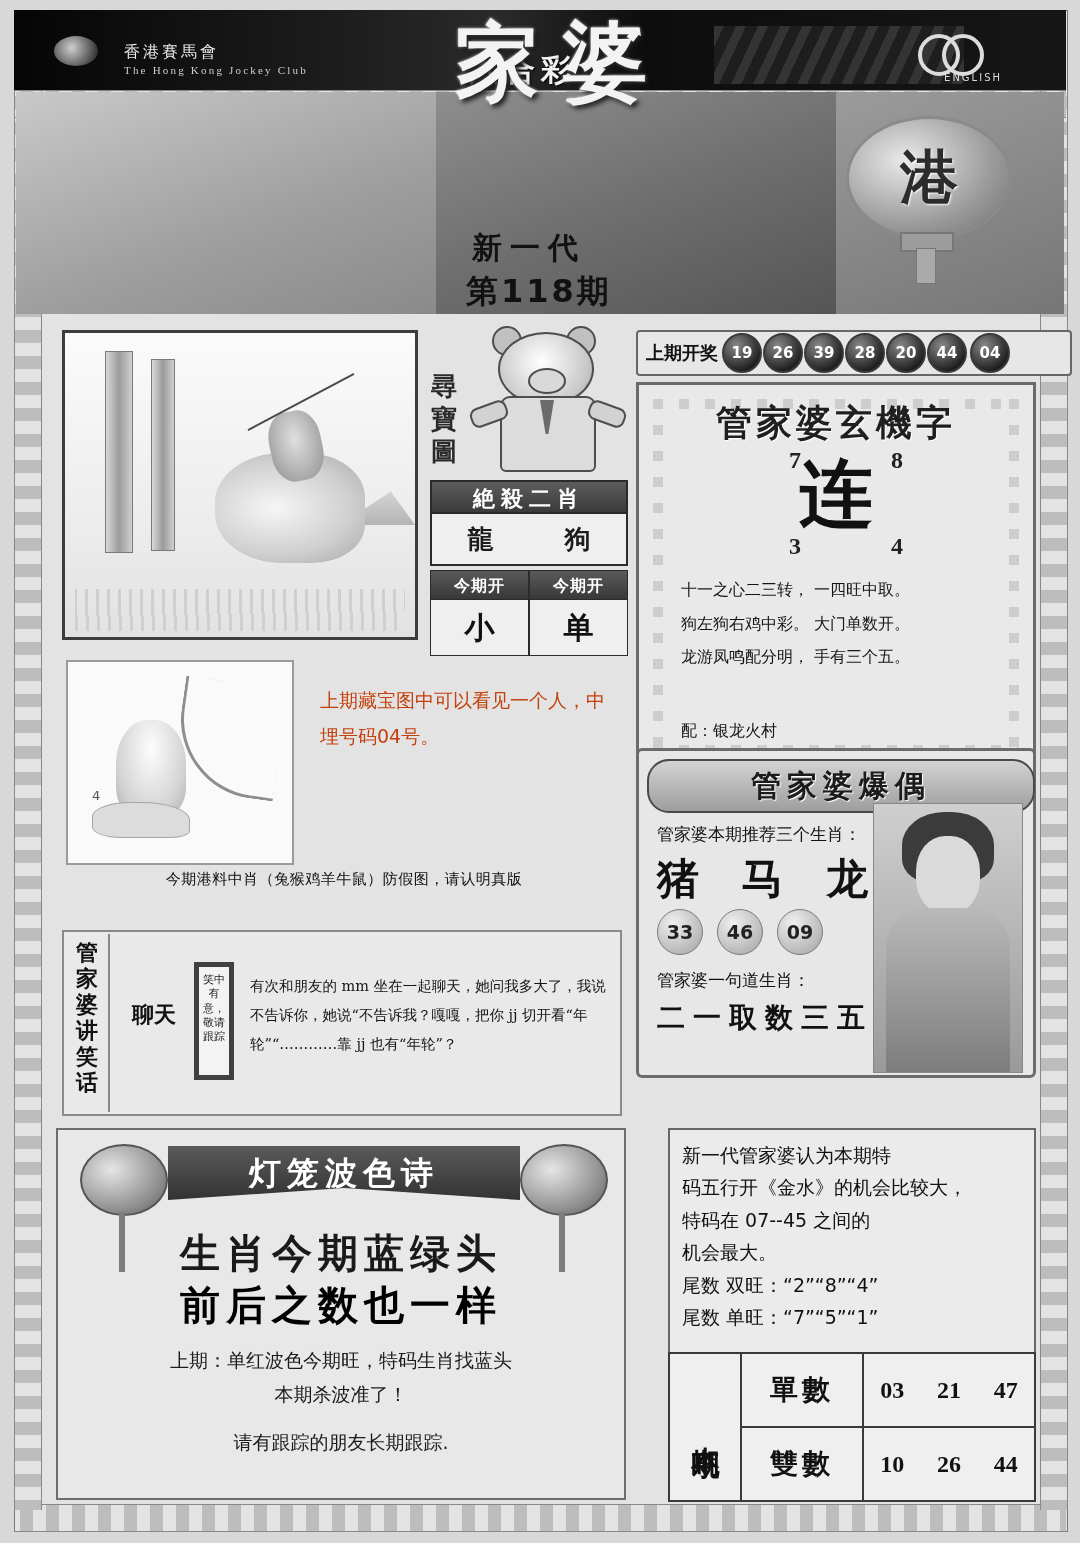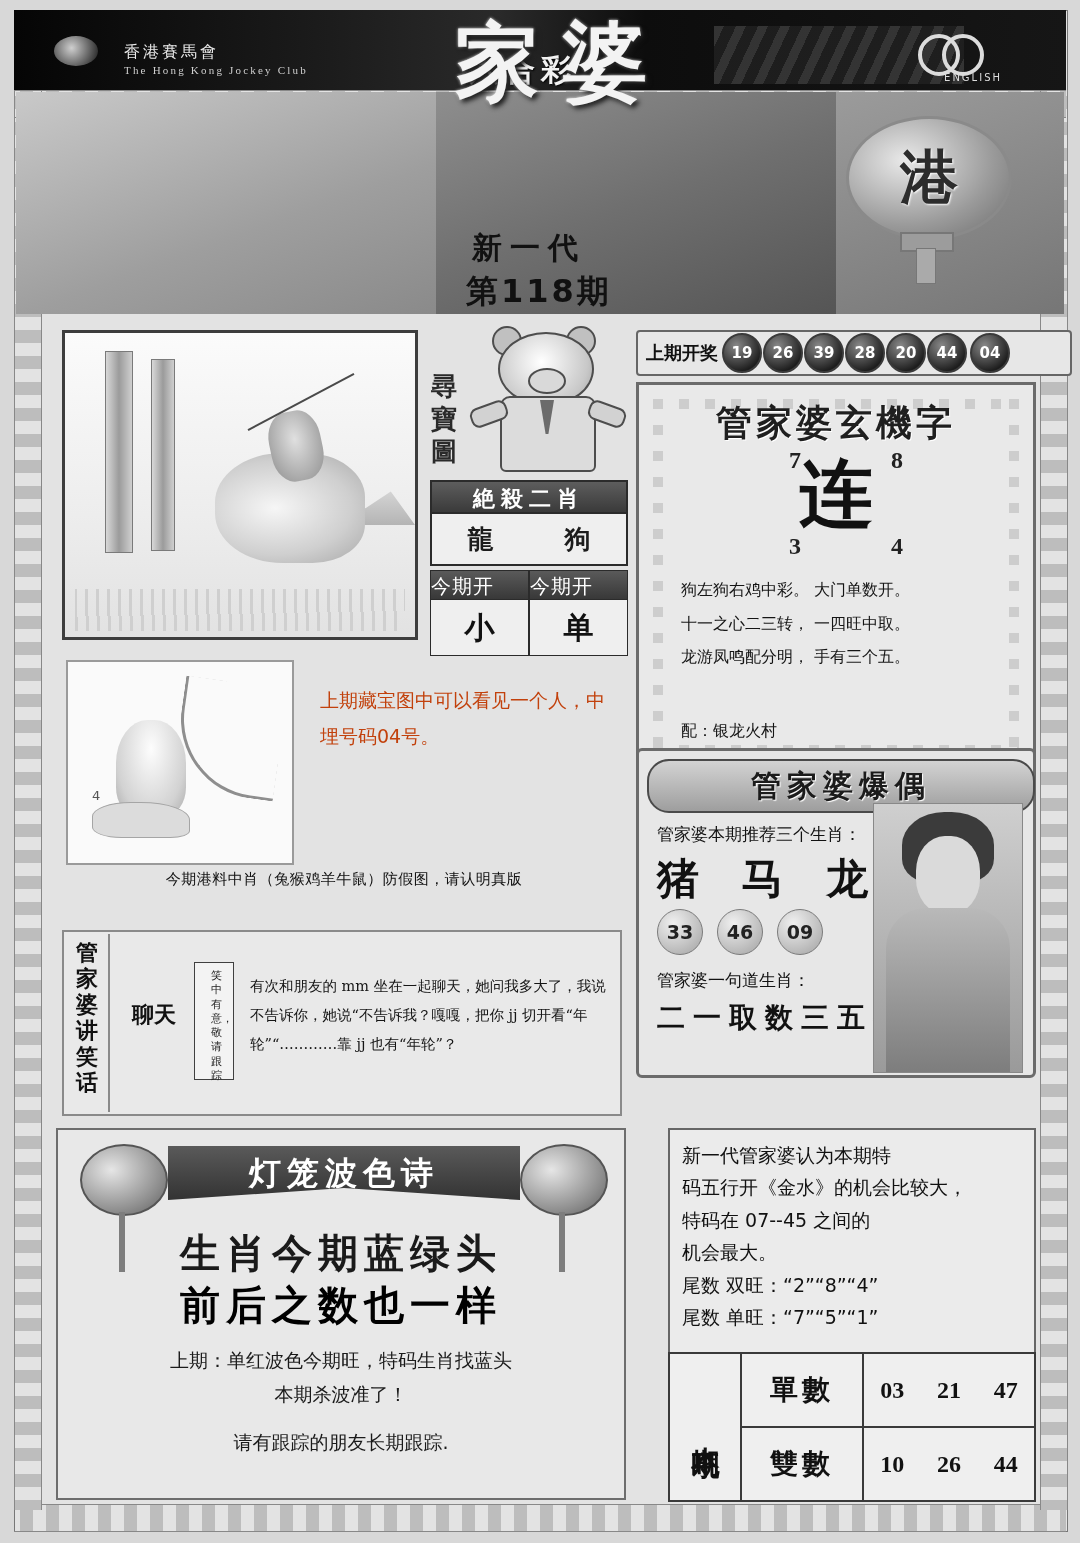--- a/index.html
+++ b/index.html
@@ -95,22 +95,22 @@
   .pig-arm{position:absolute;top:78px;width:34px;height:16px;background:#d2d2d2;border:2px solid #4d4d4d;border-radius:8px;}
   .pig-arm.l{left:0;transform:rotate(-20deg);}
   .pig-arm.r{left:118px;transform:rotate(20deg);}
 
   
   .jue-title{left:430px;top:480px;width:198px;height:34px;background:linear-gradient(180deg,#5d5d5d,#3a3a3a);
     color:#fff;font-size:22px;font-weight:bold;letter-spacing:6px;text-align:center;line-height:34px;border:2px solid #2b2b2b;}
   .jue-body{left:430px;top:514px;width:198px;height:52px;border:2px solid #2b2b2b;border-top:none;background:#efefef;
     display:flex;align-items:center;justify-content:space-around;font-size:26px;font-weight:bold;color:#1c1c1c;}
   .jq-head{left:430px;top:570px;width:198px;height:30px;display:flex;}
-  .jq-head div{flex:1;background:linear-gradient(180deg,#5a5a5a,#383838);color:#fff;font-size:20px;
-    text-align:left;line-height:30px;border:1px solid #2b2b2b;letter-spacing:1px;}
+  .jq-head div{flex:1;background:linear-gradient(180deg,#5a5a5a,#383838);color:#fff;font-size:16px;
+    text-align:center;line-height:30px;border:1px solid #2b2b2b;letter-spacing:1px;font-weight:bold;}
   .jq-body{left:430px;top:600px;width:198px;height:56px;display:flex;}
   .jq-body div{flex:1;border:1px solid #2b2b2b;border-top:none;background:#efefef;color:#111;
     font-size:30px;font-weight:bold;text-align:center;line-height:56px;}
 
   
   .painting2{left:66px;top:660px;width:228px;height:205px;border:2px solid #9a9a9a;background:#fafafa;overflow:hidden;}
   .p2-fig{position:absolute;left:48px;top:58px;width:70px;height:96px;
     background:radial-gradient(ellipse at 50% 30%,#fdfdfd,#d2d2d2 70%,#ababab);border-radius:45% 45% 30% 30%;}
   .p2-branch{position:absolute;left:110px;top:20px;width:100px;height:110px;
     border-left:3px solid #8e8e8e;border-bottom:3px solid #8e8e8e;border-radius:0 0 0 80px;transform:rotate(8deg);}
@@ -119,22 +119,22 @@
 
   .treasure-text{left:320px;top:682px;width:300px;height:70px;color:#c2410c;font-size:19px;line-height:1.9;}
   .zhaojia{left:66px;top:870px;width:556px;height:24px;color:#111;font-size:15px;text-align:center;letter-spacing:.5px;}
 
   
   .humor-head{left:62px;top:900px;width:560px;height:28px;color:#4a4a4a;font-size:16px;letter-spacing:2px;
     display:flex;justify-content:space-between;align-items:center;padding:0 6px;box-sizing:border-box;}
   .joke-box{left:62px;top:930px;width:560px;height:186px;border:2px solid #8a8a8a;background:#e9e9e9;}
   .joke-vert{position:absolute;left:66px;top:934px;width:44px;height:178px;border-right:2px solid #8a8a8a;
     color:#111;font-size:22px;font-weight:bold;line-height:1.18;text-align:center;padding-top:6px;box-sizing:border-box;}
-  .joke-vert2{position:absolute;left:194px;top:962px;width:40px;height:118px;border:1px solid #404040;background:#f3f3f3;
-    font-size:11px;color:#222;line-height:1.3;text-align:center;padding:6px 16px;box-sizing:border-box;}
+  .joke-vert2{position:absolute;left:194px;top:962px;width:40px;height:118px;border:5px solid #404040;background:#f3f3f3;
+    font-size:11px;color:#222;line-height:1.3;text-align:center;padding:6px 2px;box-sizing:border-box;}
   .joke-label{position:absolute;left:122px;top:1000px;width:64px;font-size:22px;font-weight:bold;color:#111;text-align:center;}
   .joke-text{position:absolute;left:250px;top:972px;width:362px;font-size:14.5px;line-height:2.0;color:#151515;
     font-family:"DejaVu Serif",serif;}
 
   
   .draw-bar{left:636px;top:330px;width:436px;height:46px;border:2px solid #666;background:#e7e7e7;border-radius:4px;
     display:flex;align-items:center;padding-left:8px;box-sizing:border-box;}
   .draw-bar .lbl{font-size:18px;font-weight:bold;color:#111;margin-right:4px;}
   .ball{width:36px;height:36px;border-radius:50%;border:2px solid #3a3a3a;margin-right:1px;
     display:flex;align-items:center;justify-content:center;font-size:15px;font-weight:bold;color:#fff;
@@ -317,22 +317,22 @@
 
   <div class="box xuanji">
     <div class="xj-dots"></div>
     <div class="xj-title">管家婆玄機字</div>
     <div class="xj-char">连</div>
     <div class="xj-n a">7</div>
     <div class="xj-n b">8</div>
     <div class="xj-n c">3</div>
     <div class="xj-n d">4</div>
     <div class="xj-poem">
+      <div>十一之心二三转，  一四旺中取。</div>
       <div>狗左狗右鸡中彩。  大门单数开。</div>
-      <div>十一之心二三转，  一四旺中取。</div>
       <div>龙游凤鸣配分明，  手有三个五。</div>
     </div>
     <div class="xj-pei">配：银龙火村</div>
   </div>
 
   <div class="box pei-box">
     <div class="pei-title">管家婆爆偶</div>
     <div class="pei-l1">管家婆本期推荐三个生肖：</div>
     <div class="zodiacs">猪 马 龙</div>
     <div class="znums">

